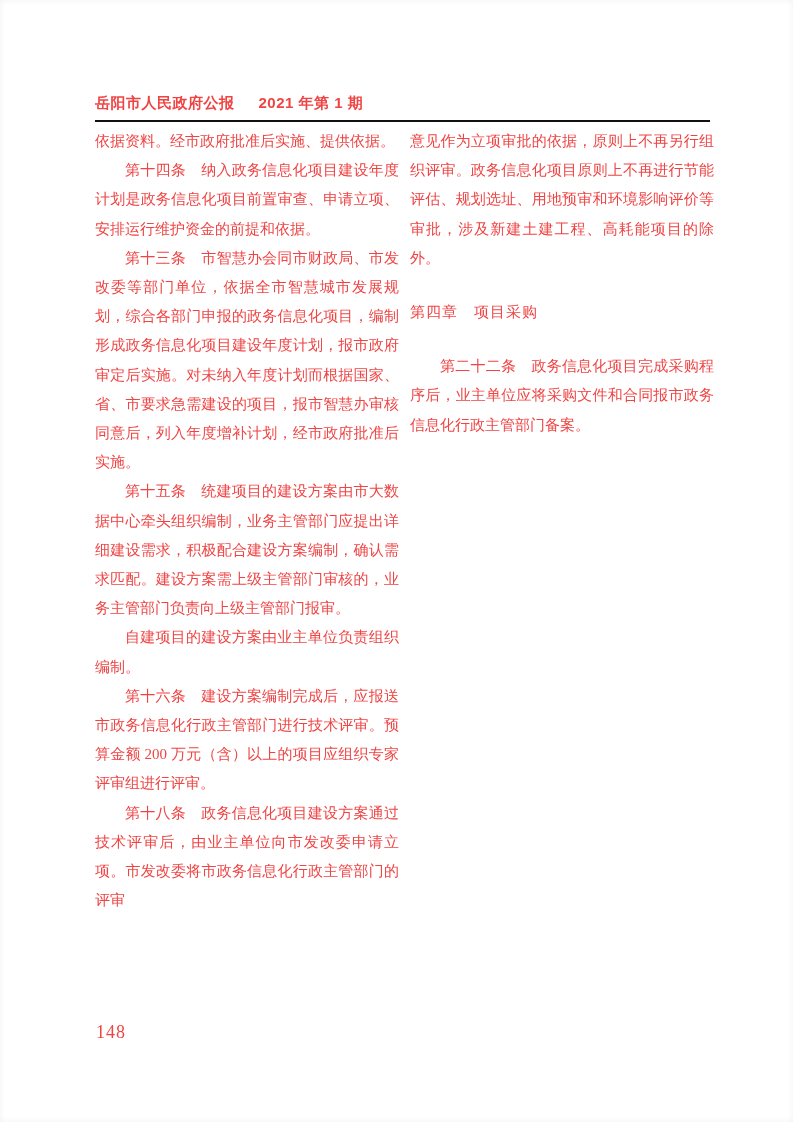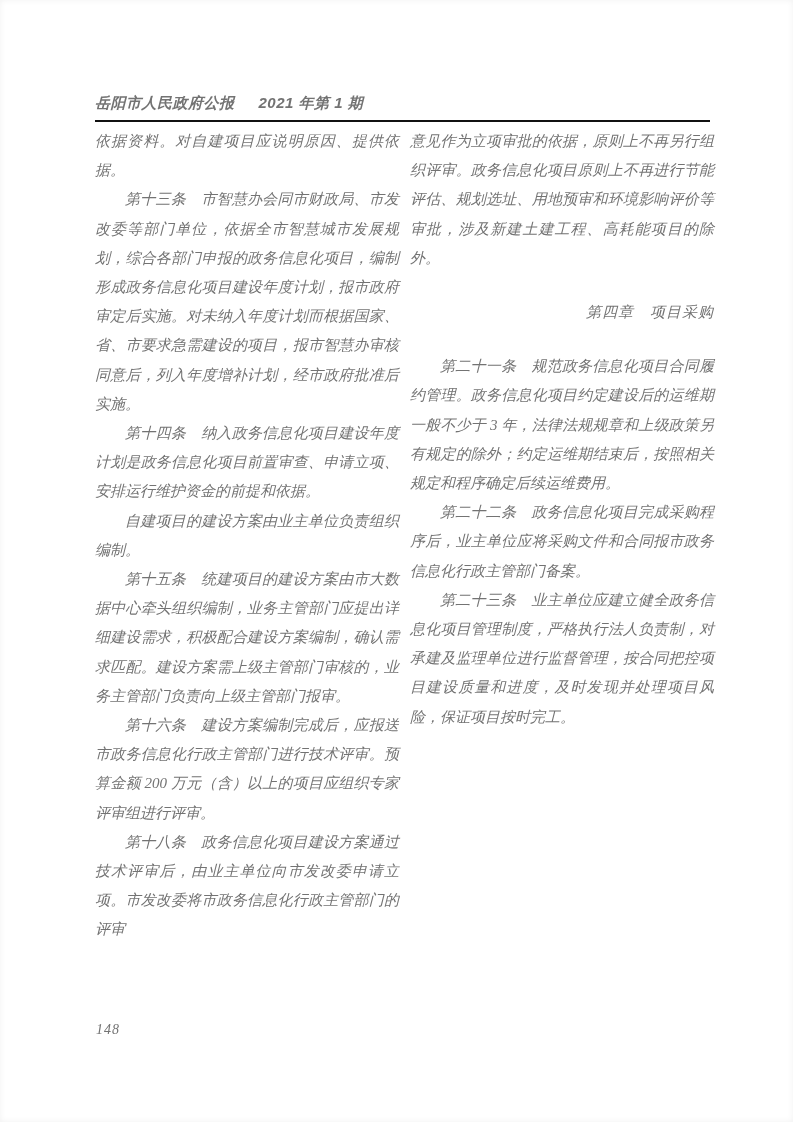--- a/index.html
+++ b/index.html
@@ -6,25 +6,24 @@
     margin: 0;
     padding: 0;
     background: #e8e8e8;
   }
   .page {
     position: relative;
     width: 793px;
     height: 1122px;
     margin: 0 auto;
     background: #ffffff;
-    color: #737373;
+    color: #ef4444;
     font-family: "Liberation Serif", "DejaVu Serif", serif;
     overflow: hidden;
     box-shadow: inset 0 0 6px rgba(0,0,0,0.06);
-    font-style: italic;
   }
   
   .page-header {
     position: absolute;
     left: 95px;
     top: 94px;
     width: 615px;
     padding-bottom: 7px;
     border-bottom: 2px solid #111;
     font-family: "Liberation Sans", "DejaVu Sans", sans-serif;
@@ -52,55 +51,53 @@
     margin: 0;
     text-indent: 2em;
   }
   .col p.continued {
     text-indent: 0;
   }
   .chapter {
     margin: 25px 0;
     font-size: 15px;
     font-weight: normal;
-    text-align: right;
+    text-align: left;
     text-indent: 0;
     letter-spacing: 1px;
   }
   
   .page-number {
     position: absolute;
     left: 96px;
     top: 1022px;
-    font-size: 14px;
+    font-size: 18px;
     letter-spacing: 1px;
   }
 </style>
 </head>
 <body>
 
 <div class="page">
 
   <header class="page-header">
     <span>岳阳市人民政府公报</span><span class="issue">2021 年第 1 期</span>
   </header>
 
   <section class="col col-left">
-    <p class="continued">依据资料。对自建项目应说明原因、提供依据。</p>
+    <p class="continued">依据资料。经市政府批准后实施、提供依据。</p>
+    <p>第十四条　纳入政务信息化项目建设年度计划是政务信息化项目前置审查、申请立项、安排运行维护资金的前提和依据。</p>
     <p>第十三条　市智慧办会同市财政局、市发改委等部门单位，依据全市智慧城市发展规划，综合各部门申报的政务信息化项目，编制形成政务信息化项目建设年度计划，报市政府审定后实施。对未纳入年度计划而根据国家、省、市要求急需建设的项目，报市智慧办审核同意后，列入年度增补计划，经市政府批准后实施。</p>
-    <p>第十四条　纳入政务信息化项目建设年度计划是政务信息化项目前置审查、申请立项、安排运行维护资金的前提和依据。</p>
+    <p>第十五条　统建项目的建设方案由市大数据中心牵头组织编制，业务主管部门应提出详细建设需求，积极配合建设方案编制，确认需求匹配。建设方案需上级主管部门审核的，业务主管部门负责向上级主管部门报审。</p>
     <p>自建项目的建设方案由业主单位负责组织编制。</p>
-    <p>第十五条　统建项目的建设方案由市大数据中心牵头组织编制，业务主管部门应提出详细建设需求，积极配合建设方案编制，确认需求匹配。建设方案需上级主管部门审核的，业务主管部门负责向上级主管部门报审。</p>
     <p>第十六条　建设方案编制完成后，应报送市政务信息化行政主管部门进行技术评审。预算金额 200 万元（含）以上的项目应组织专家评审组进行评审。</p>
     <p>第十八条　政务信息化项目建设方案通过技术评审后，由业主单位向市发改委申请立项。市发改委将市政务信息化行政主管部门的评审</p>
   </section>
 
   <section class="col col-right">
     <p class="continued">意见作为立项审批的依据，原则上不再另行组织评审。政务信息化项目原则上不再进行节能评估、规划选址、用地预审和环境影响评价等审批，涉及新建土建工程、高耗能项目的除外。</p>
     <h2 class="chapter">第四章　项目采购</h2>
-    <p>第二十一条　规范政务信息化项目合同履约管理。政务信息化项目约定建设后的运维期一般不少于 3 年，法律法规规章和上级政策另有规定的除外；约定运维期结束后，按照相关规定和程序确定后续运维费用。</p>
     <p>第二十二条　政务信息化项目完成采购程序后，业主单位应将采购文件和合同报市政务信息化行政主管部门备案。</p>
-    <p>第二十三条　业主单位应建立健全政务信息化项目管理制度，严格执行法人负责制，对承建及监理单位进行监督管理，按合同把控项目建设质量和进度，及时发现并处理项目风险，保证项目按时完工。</p>
   </section>
 
   <footer class="page-number">148</footer>
 
 </div>
 
 </body></html>

